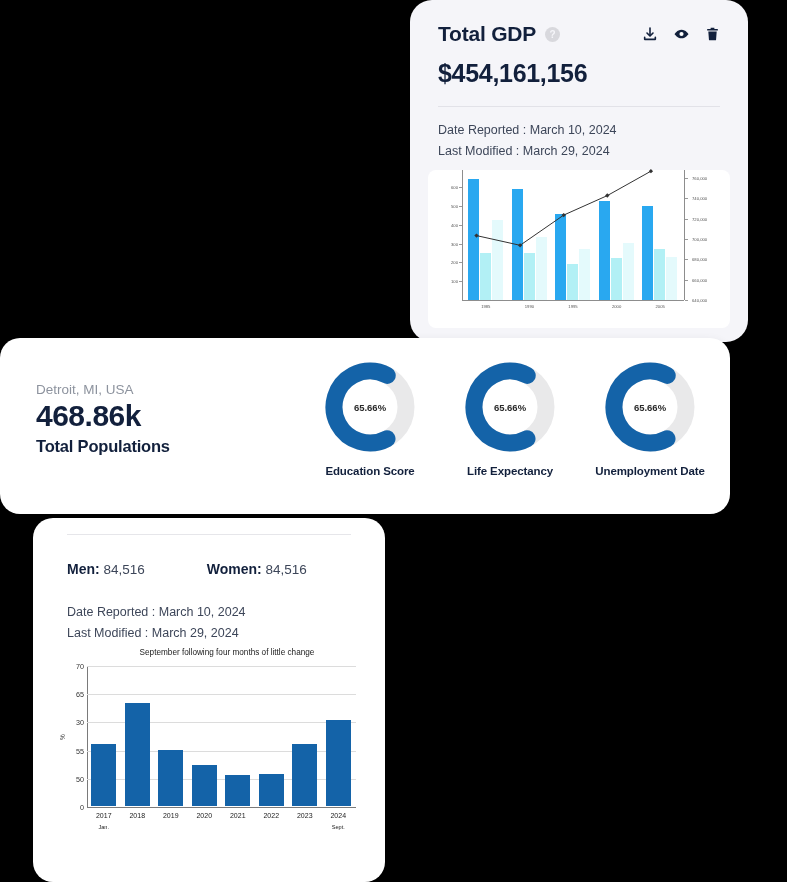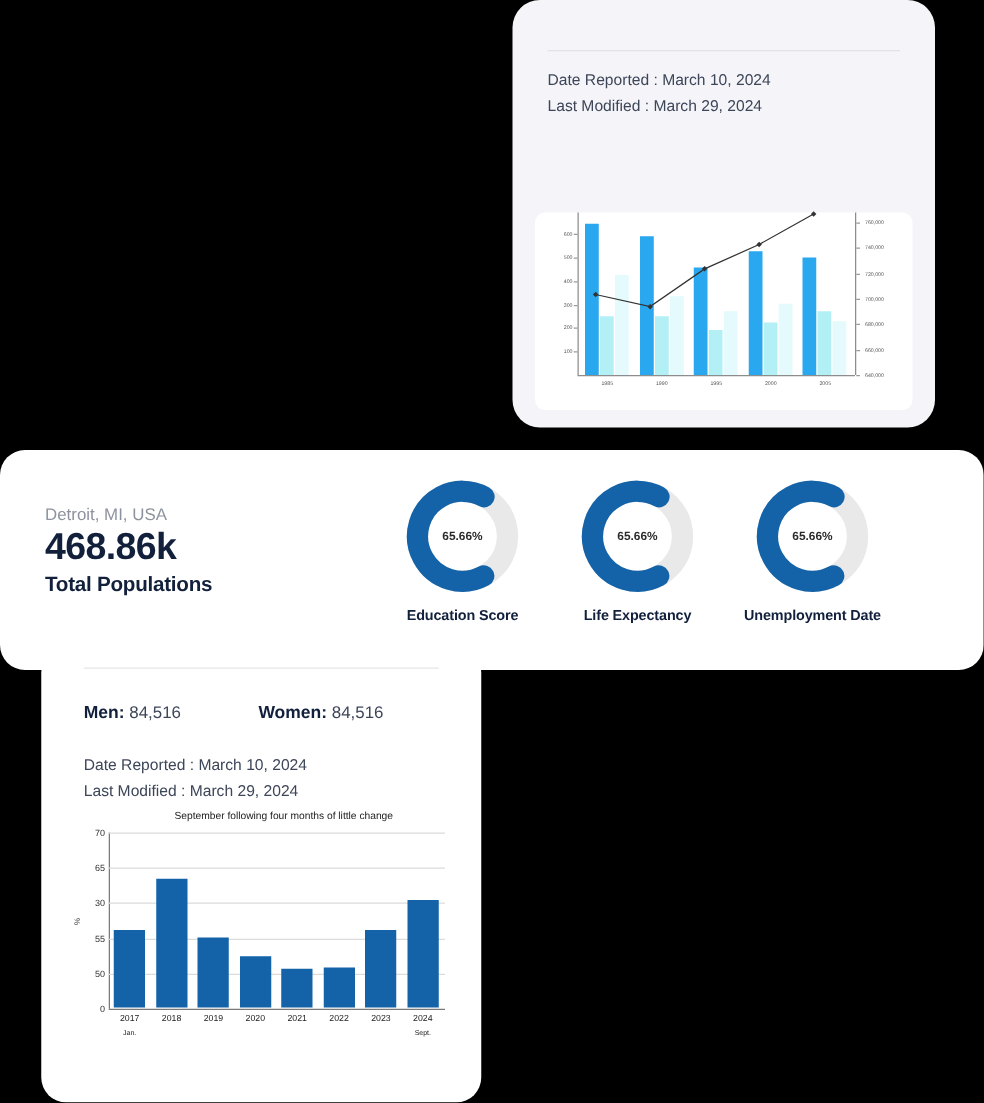--- a/index.html
+++ b/index.html
@@ -58,22 +58,22 @@
   .tick-dash { position: absolute; width: 3px; height: 1px; background: #9a9a9a; }
   .axis-line-l { position: absolute; left: 34px; top: 0px; width: 1px; height: 130px; background: #8d8d8d; }
   .axis-line-b { position: absolute; left: 34px; top: 130px; width: 222px; height: 1px; background: #8d8d8d; }
   .axis-line-r { position: absolute; left: 256px; top: 0px; width: 1px; height: 130px; background: #8d8d8d; }
   .bar { position: absolute; bottom: 0; }
   .xlab { position: absolute; top: 134px; font-size: 4.2px; color: #555; transform: translateX(-50%); }
   .lineSvg { position: absolute; left: 36px; top: 8px; width: 218px; height: 122px; overflow: visible; }
 
   
   .mid-card {
-    position: absolute; left: 0px; top: 360px;
-    width: 787px; height: 176px;
+    position: absolute; left: 0px; top: 338px;
+    width: 730px; height: 176px;
     background: #ffffff; border-radius: 20px;
     box-shadow: 0 2px 10px rgba(0,0,0,0.07);
     text-decoration: underline;
   }
   .mid-left { position: absolute; left: 36px; top: 44px; }
   .mid-loc { font-size: 13.5px; color: #8d939e; }
   .mid-big { font-size: 30px; font-weight: bold; color: #12203c; margin-top: 2px; letter-spacing: -0.5px; }
   .mid-sub { font-size: 16.5px; font-weight: bold; color: #12203c; margin-top: 4px; letter-spacing: -0.2px; }
 
   .donuts { position: absolute; left: 316px; top: 22px; display: flex; gap: 32px; }
@@ -121,21 +121,47 @@
     position: absolute; left: 2px; top: 92px; font-size: 6.5px; color: #333;
     transform: rotate(-90deg); transform-origin: left top;
   }
 </style>
 </head>
 <body>
 
 <div class="stage">
 
   <div class="gdp-card">
-
+    <div class="gdp-head">
+      <div class="gdp-title">Total GDP</div>
+      <div class="help-icon">?</div>
+      <div class="gdp-actions">
+        <span>
+          <svg width="16" height="16" viewBox="0 0 24 24" fill="none" stroke="#12203c" stroke-width="2.4" stroke-linecap="round" stroke-linejoin="round">
+            <path d="M12 3v11"></path>
+              <path d="M7.5 10.5 12 15l4.5-4.5"></path>
+              <path d="M4 17v3h16v-3"></path>
+          </svg>
+        </span>
+        <span>
+          <svg width="17" height="16" viewBox="0 0 24 24">
+            <path d="M1.5 12S5.5 5.5 12 5.5 22.5 12 22.5 12 18.5 18.5 12 18.5 1.5 12 1.5 12Z" fill="#12203c"></path>
+            <circle cx="12" cy="12" r="3.1" fill="#ffffff"></circle>
+          </svg>
+        </span>
+        <span>
+          <svg width="15" height="16" viewBox="0 0 24 24" fill="#12203c">
+            <path d="M9 2h6v2h5.5v2.4H3.5V4H9V2Z"></path>
+            <path d="M5.3 7.8h13.4l-1 13.2a1 1 0 0 1-1 .9H7.3a1 1 0 0 1-1-.9L5.3 7.8Z"></path>
+          </svg>
+        </span>
+      </div>
+    </div>
+
+    <div class="gdp-value">$454,161,156</div>
     <div class="gdp-rule"></div>
     <div class="meta-wrap">
       <div class="meta-line">Date Reported : March 10, 2024</div>
       <div class="meta-line">Last Modified : March 29, 2024</div>
     </div>
 
     <div class="gdp-chart-box">
       <div class="axis-line-l"></div>
       <div class="axis-line-b"></div>
       <div class="axis-line-r"></div>

